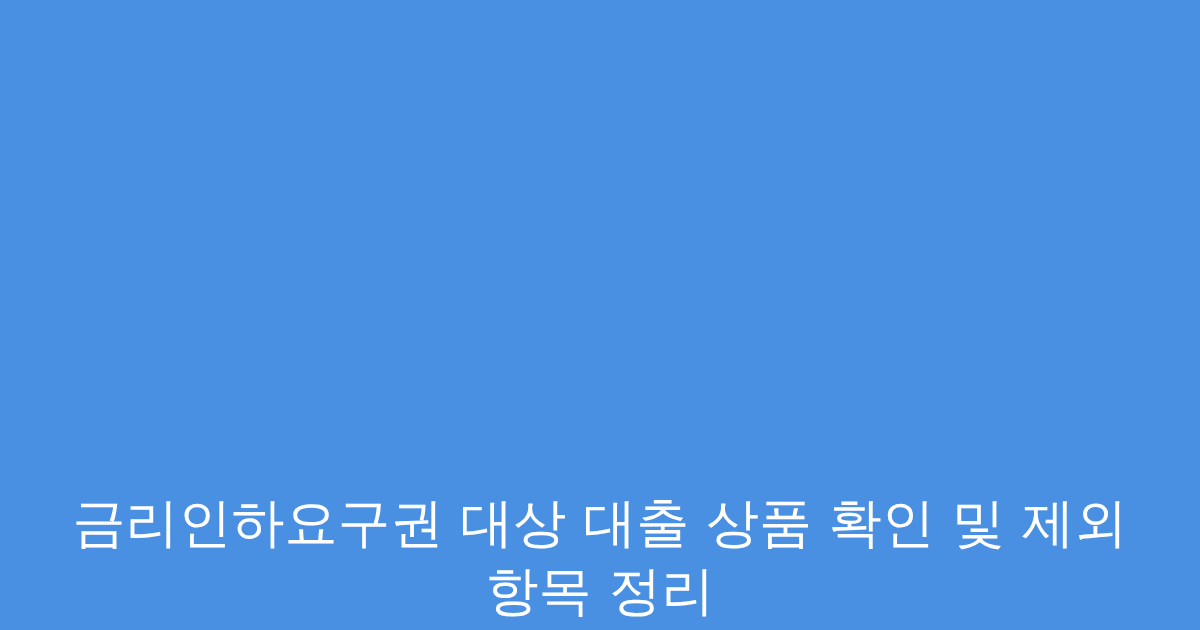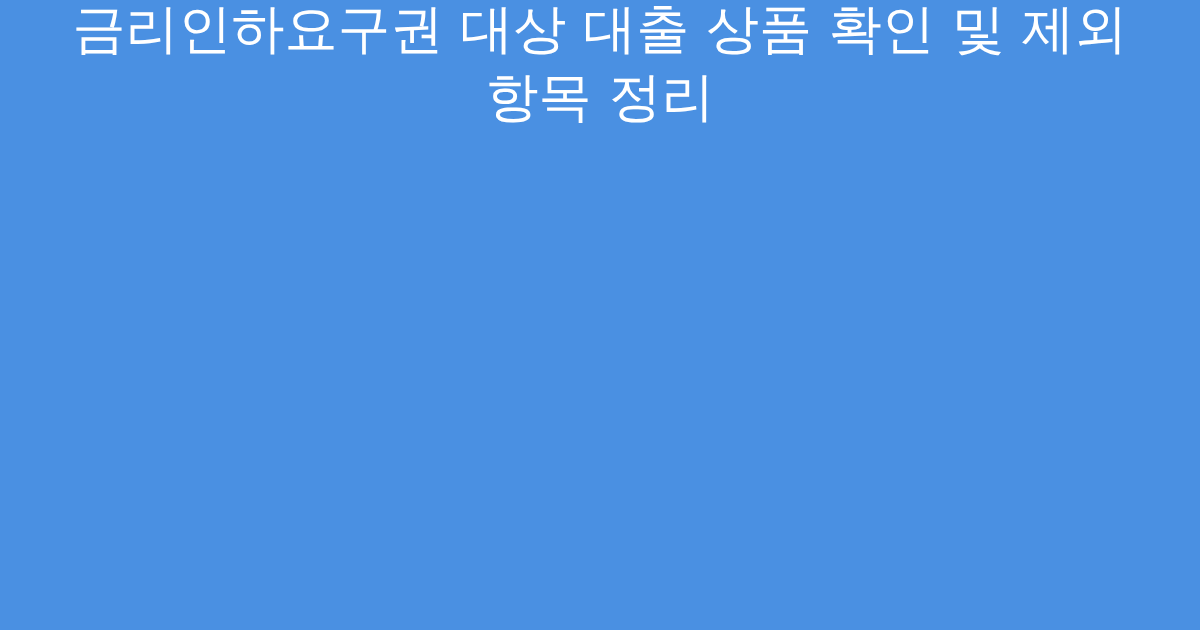--- a/index.html
+++ b/index.html
@@ -15,21 +15,21 @@
     font-family: "DejaVu Sans", "Liberation Sans", sans-serif;
   }
 
   .og-card {
     position: relative;
     box-sizing: border-box;
     width: 1200px;
     height: 630px;
     background-color: #4a90e2;
     display: flex;
-    align-items: flex-start;
+    align-items: flex-end;
     justify-content: center;
   }
 
   .title-block {
     box-sizing: border-box;
     width: 100%;
     padding: 0 72px;
     display: flex;
     align-items: center;
     justify-content: center;

